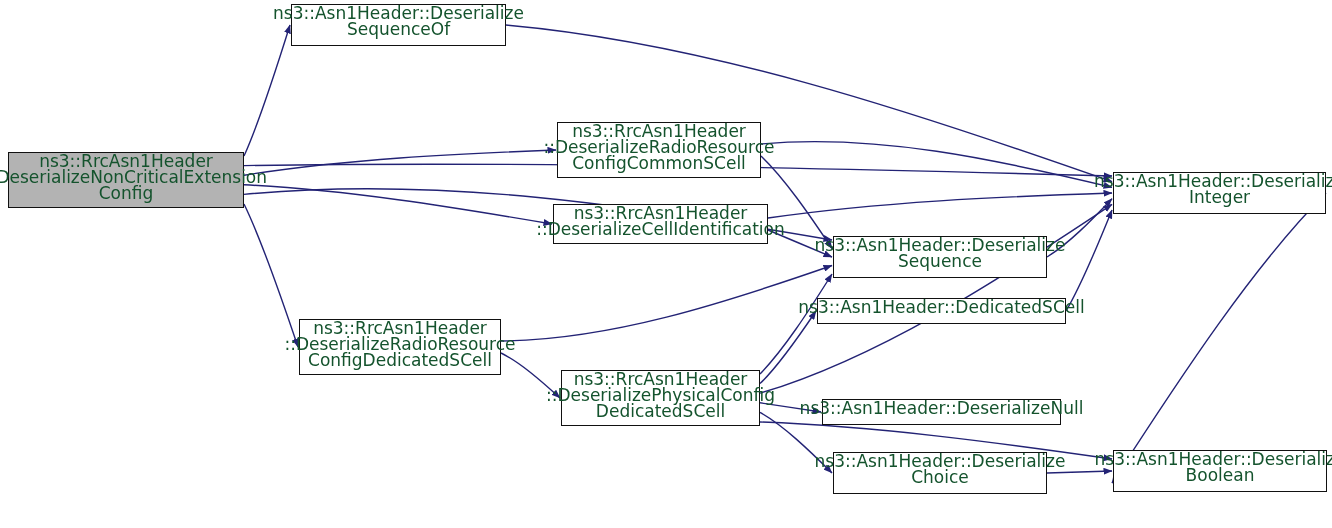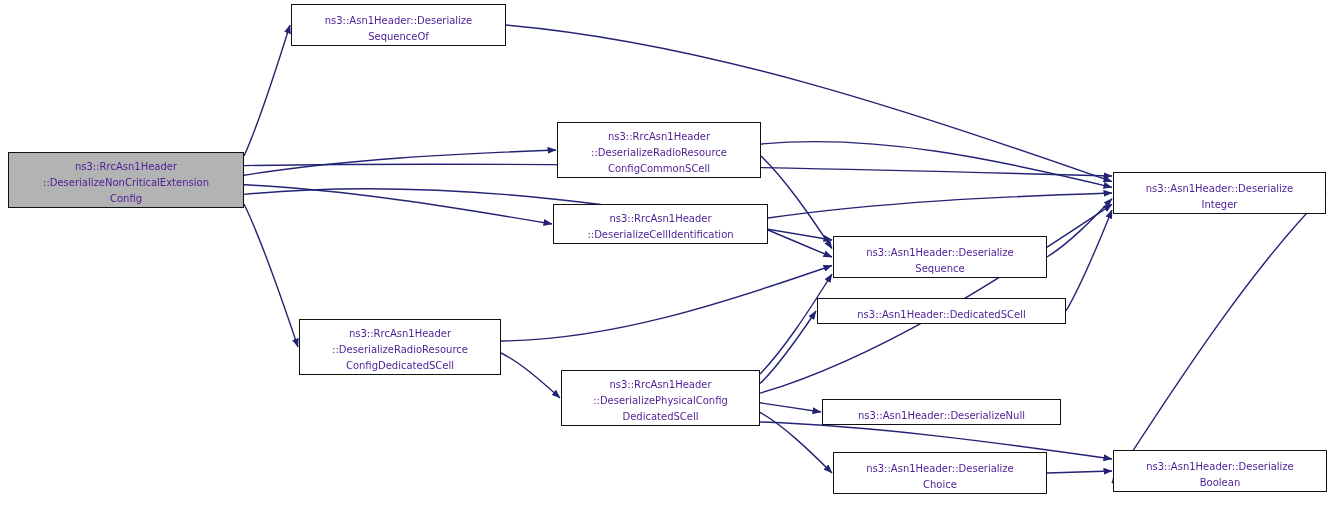--- a/index.html
+++ b/index.html
@@ -1,21 +1,21 @@
 <!DOCTYPE html>
 <html><head>
 <meta charset="utf-8">
 <style>
   html,body{margin:0;padding:0;background:#ffffff;}
   #canvas{position:relative;width:1332px;height:528px;background:#ffffff;
           font-family:"DejaVu Sans","Liberation Sans",sans-serif;overflow:hidden;}
   svg.edges{position:absolute;left:0;top:0;width:1332px;height:528px;}
-  .node{position:absolute;box-sizing:border-box;display:flex;align-items:flex-end;
+  .node{position:absolute;box-sizing:border-box;display:flex;align-items:flex-start;
         justify-content:center;text-align:center;border:1px solid #111111;
-        background:#ffffff;color:#4c1d95;font-size:10px;line-height:16px;
+        background:#ffffff;color:#14532d;font-size:17px;line-height:16px;
         letter-spacing:0px;white-space:pre-line;}
   .node.root{background:#b3b3b3;border:1px solid #111111;}
   .node span{display:block;padding:0 5px;}
 </style>
 </head>
 <body>
 
 <div id="canvas">
   <svg class="edges" viewBox="0 0 1332 528" xmlns="http://www.w3.org/2000/svg">
     <defs>

